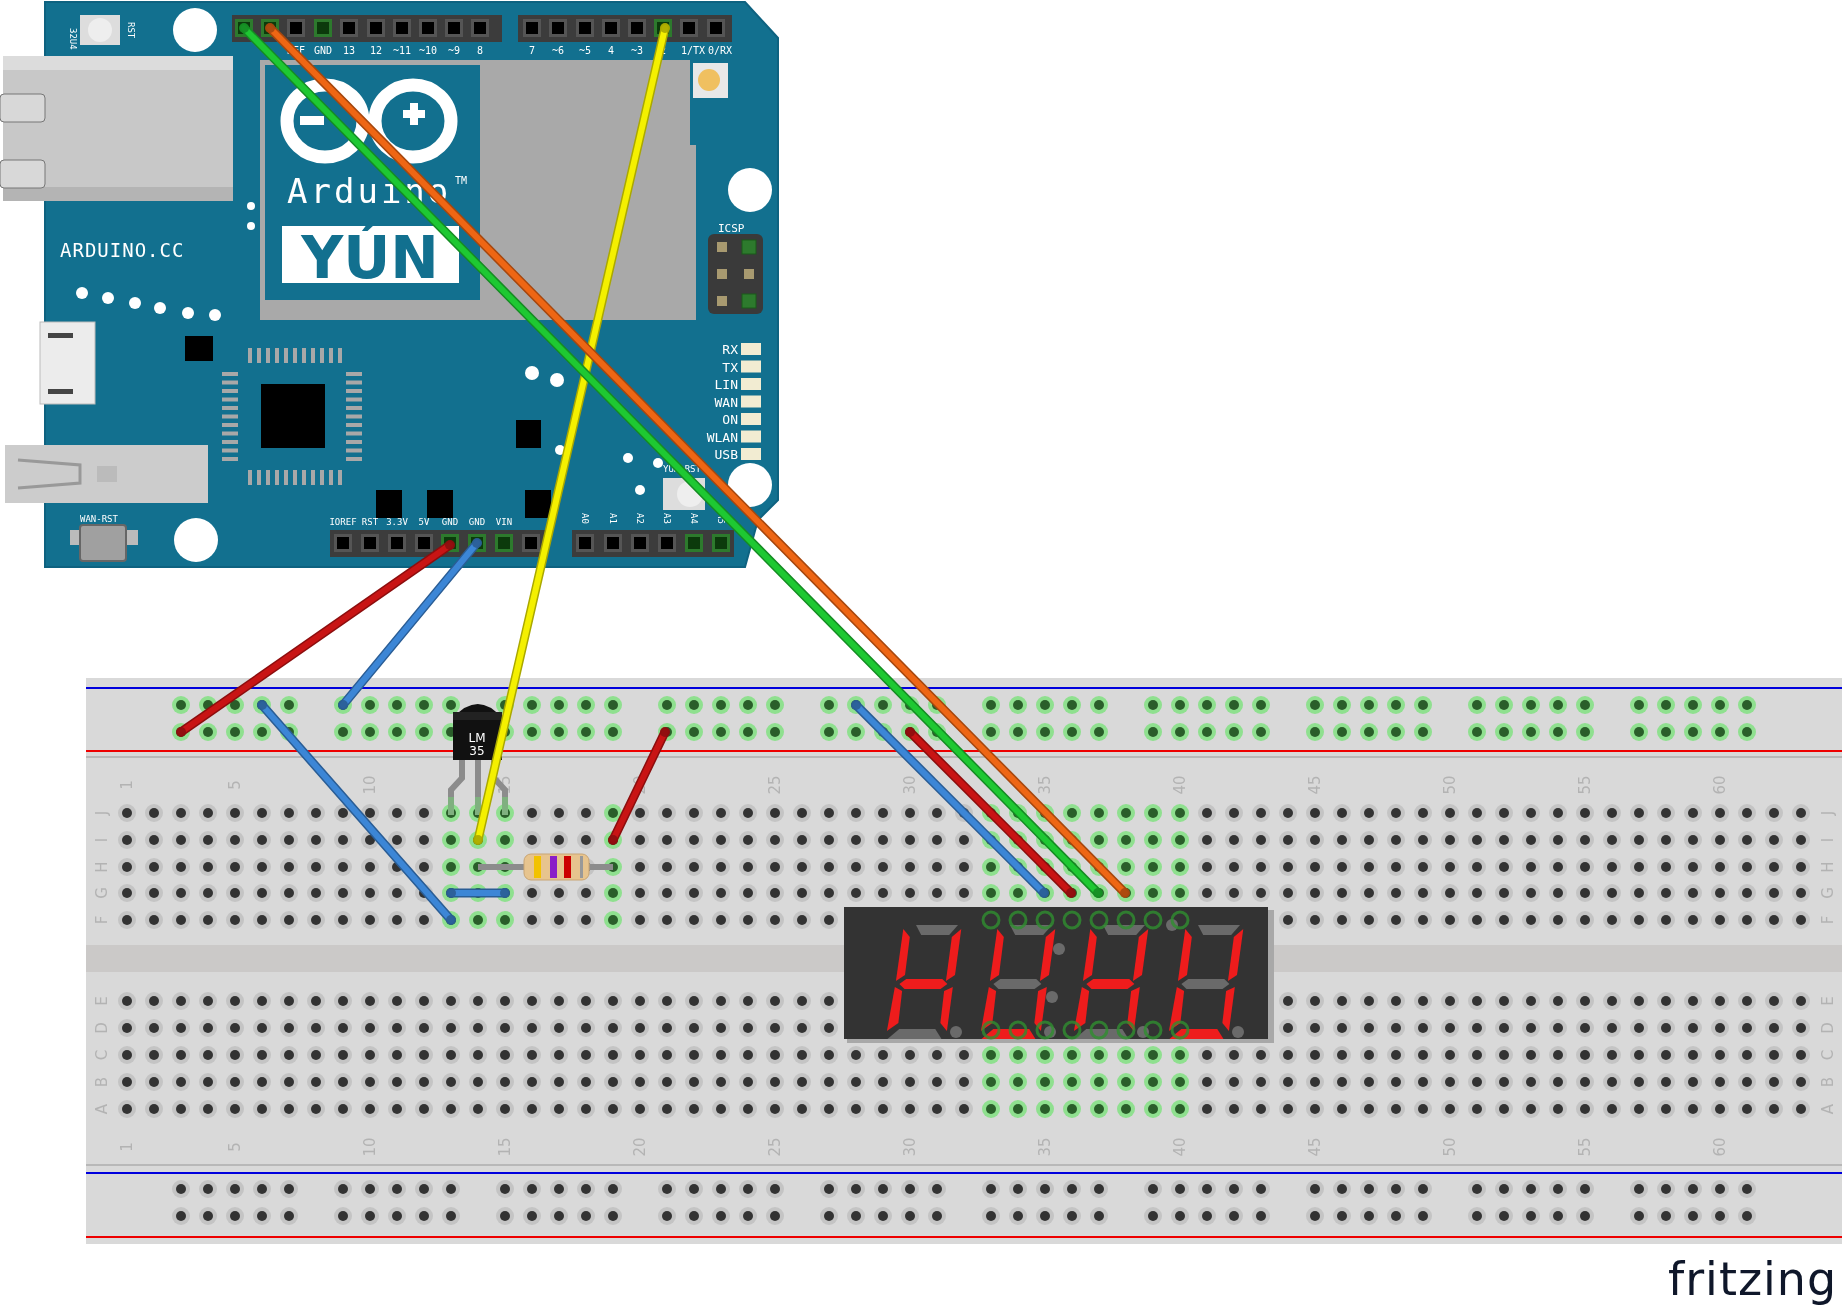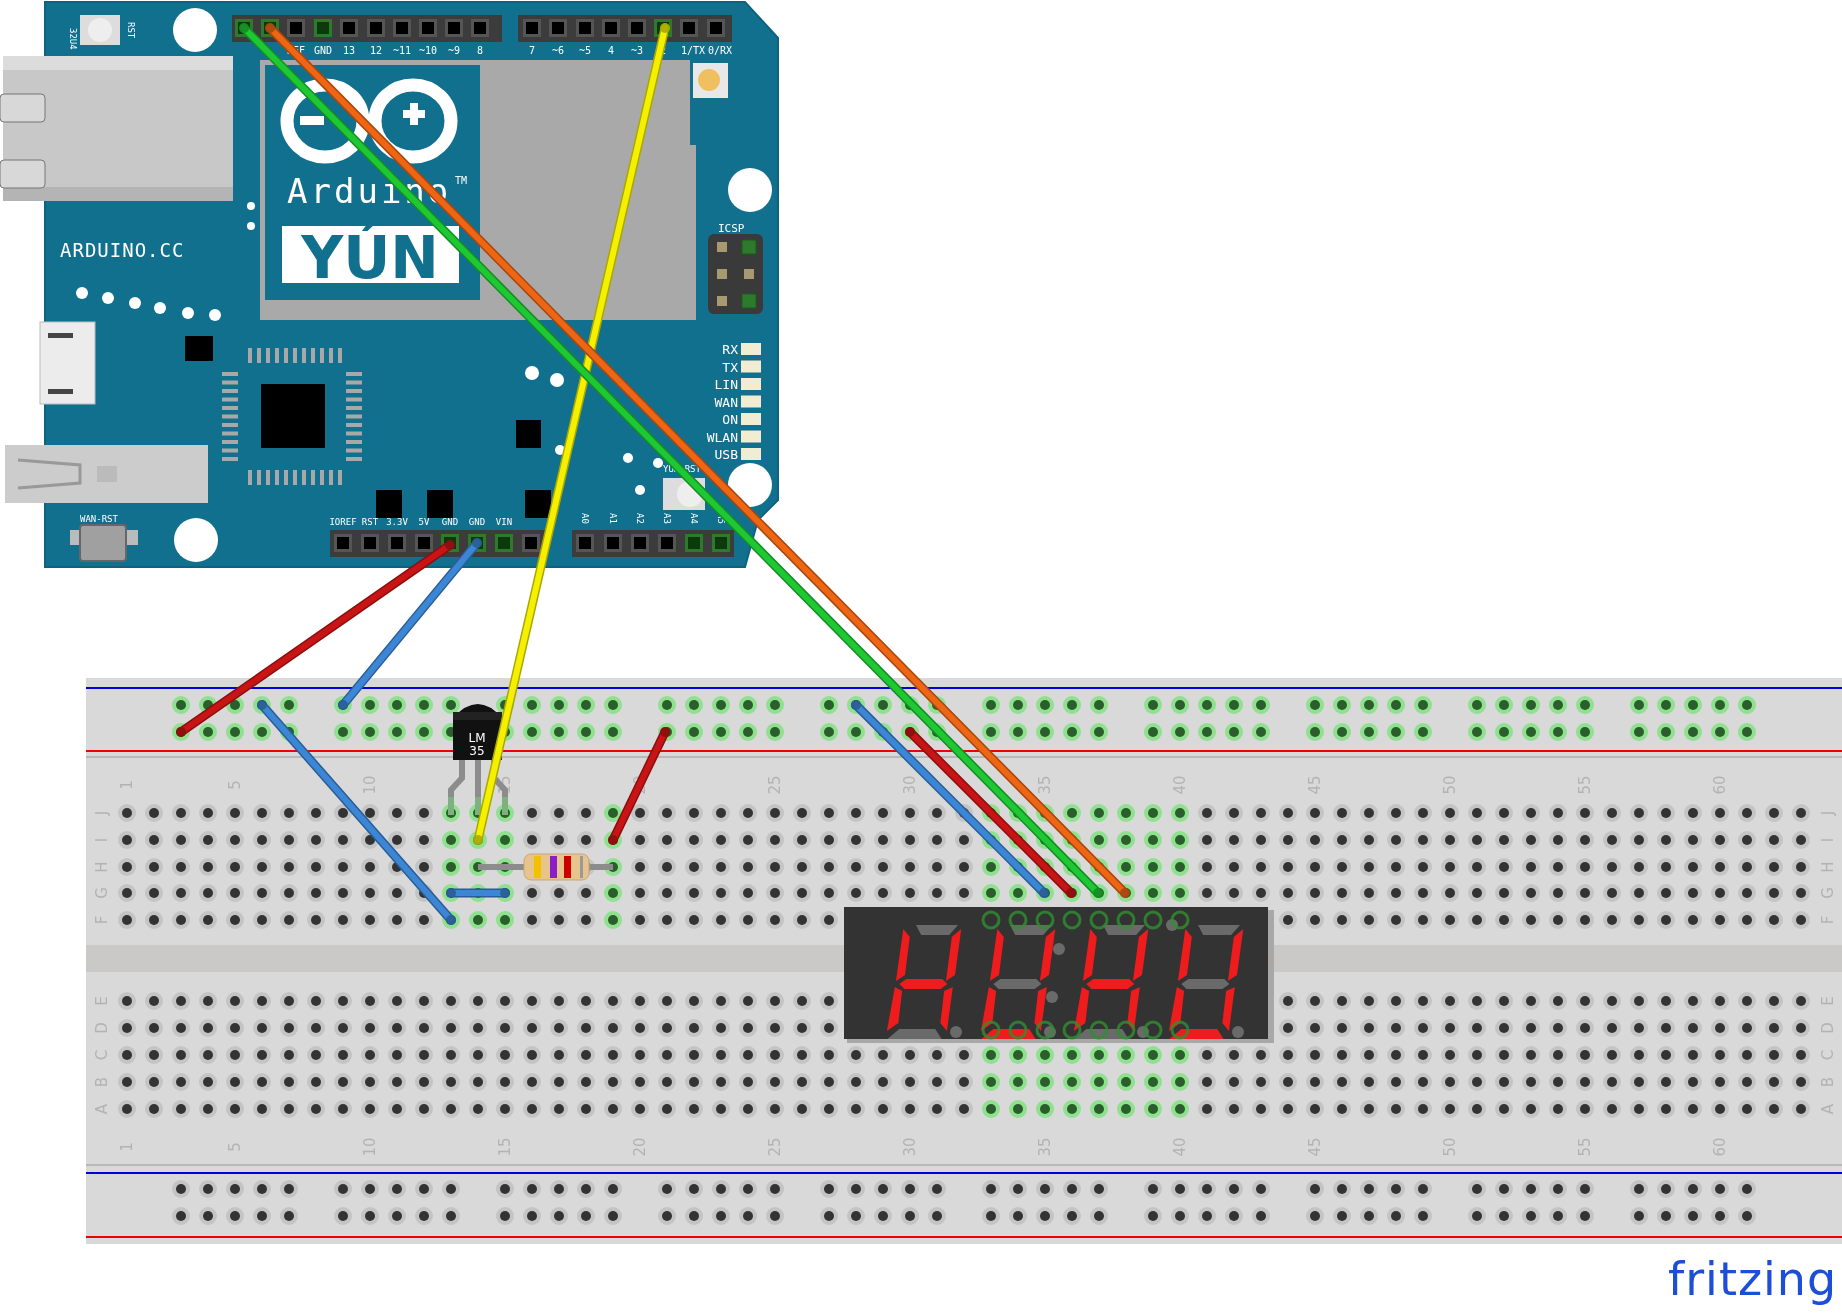--- a/index.html
+++ b/index.html
@@ -1,20 +1,20 @@
 <!DOCTYPE html>
 <html><head>
 <meta charset="utf-8">
 <style>
   html,body{margin:0;padding:0;background:#ffffff;}
   body{width:1842px;height:1314px;overflow:hidden;position:relative;font-family:"DejaVu Sans Mono",monospace;}
   #canvas{position:absolute;left:0;top:0;}
   .lbl{font-family:"DejaVu Sans Mono",monospace;fill:#ffffff;}
   .bbnum{font-family:"DejaVu Sans",sans-serif;fill:#b3b3b3;font-size:15px;}
-  .fritz{position:absolute;left:1668px;top:1252px;font-family:"DejaVu Sans",sans-serif;font-size:46px;color:#1d4ed8;letter-spacing:1px;}
+  .fritz{position:absolute;left:1668px;top:1252px;font-family:"DejaVu Sans",sans-serif;font-size:46px;color:#0f172a;letter-spacing:1px;}
 </style>
 </head>
 <body>
 
 <svg id="canvas" width="1842" height="1314" viewBox="0 0 1842 1314" xmlns="http://www.w3.org/2000/svg">
 
   <g>
     <path d="M45,2 L745,2 L778,38 L778,500 L758,520 L745,567 L45,567 Z" fill="#12708f" stroke="#0e6280" stroke-width="2"></path>
 
     <circle cx="195" cy="30" r="22" fill="#fff"></circle>

